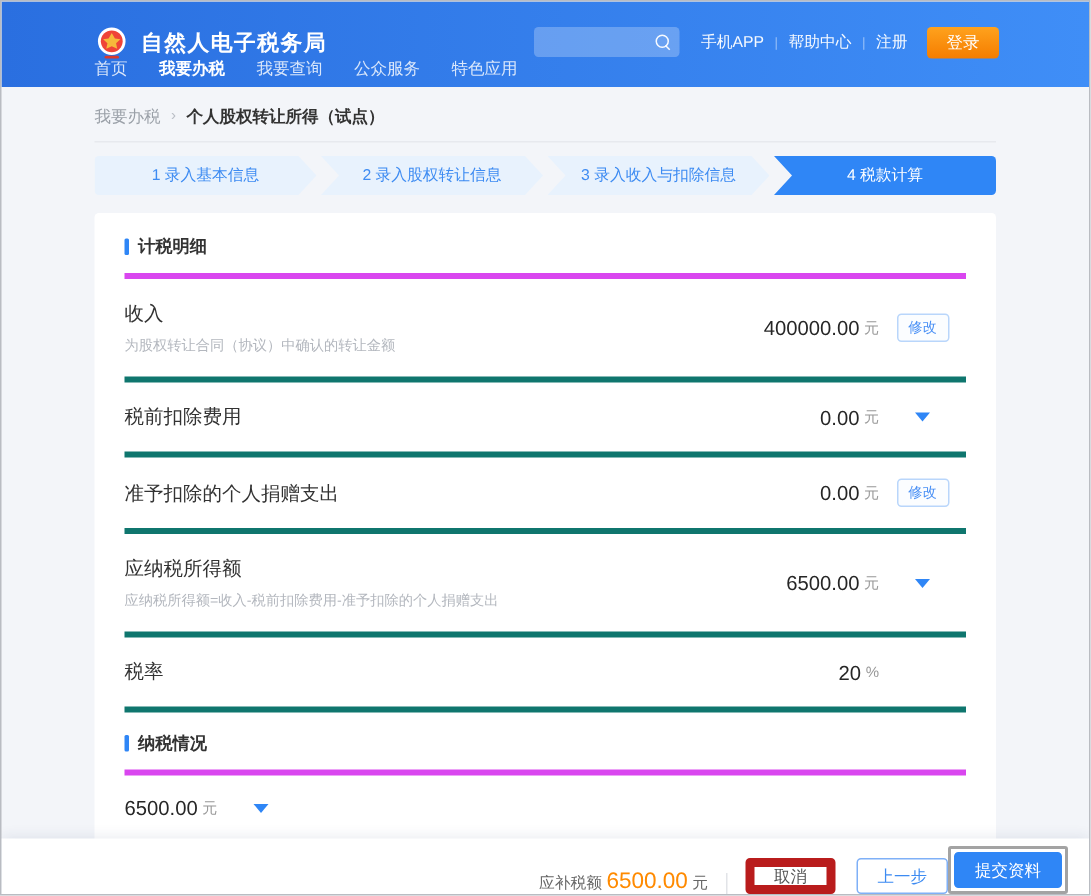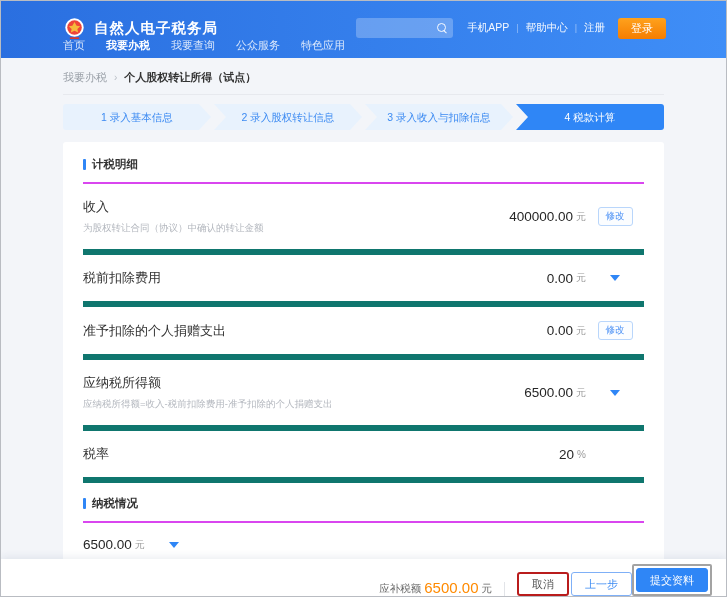--- a/index.html
+++ b/index.html
@@ -70,24 +70,24 @@
   }
   .step.first { clip-path: polygon(0 0, calc(100% - 12px) 0, 100% 50%, calc(100% - 12px) 100%, 0 100%); border-radius: 3px 0 0 3px; }
   .step.last  { clip-path: polygon(12px 50%, 0 0, 100% 0, 100% 100%, 0 100%); border-radius: 0 3px 3px 0; }
   .step.active { background: #2f86f6; color: #fff; }
 
   
   .card {
     margin: 0 62px; background: #fff; border-radius: 3px;
     padding: 2px 20px 8px; min-height: 392px;
   }
-  .section-title { display: flex; align-items: center; padding: 13px 0 10px; border-bottom: 2px solid #d946ef; }
+  .section-title { display: flex; align-items: center; padding: 13px 0 10px; border-bottom: 4px solid #d946ef; }
   .section-bar { width: 3px; height: 11px; background: #2f86f6; border-radius: 1px; margin-right: 6px; }
   .section-label { font-size: 11.5px; font-weight: bold; color: #333; }
-  .row { display: flex; align-items: center; padding: 14px 0; border-bottom: 6px solid #0f766e; }
+  .row { display: flex; align-items: center; padding: 14px 0; border-bottom: 4px solid #0f766e; }
   .row-left { flex: 1; min-width: 0; }
   .row-label { font-size: 13px; color: #333; }
   .row-sub { font-size: 9.5px; color: #b3b7be; margin-top: 6px; }
   .row-right { display: flex; align-items: center; flex: none; }
   .row-value { font-size: 13.5px; color: #262626; font-weight: 500; }
   .row-unit { font-size: 10px; color: #999; margin-left: 3px; }
   .control-slot { width: 58px; display: flex; justify-content: center; align-items: center; }
   .modify-badge {
     font-size: 9.5px; color: #4a90f5; border: 1px solid #b9d6fb; background: #fbfdff;
     padding: 2px 7px; border-radius: 3px; cursor: pointer; white-space: nowrap;
@@ -107,21 +107,21 @@
   }
   .due-label { font-size: 10.5px; color: #666; }
   .due-value { font-size: 15px; color: #ff8a00; margin: 0 3px; }
   .due-unit { font-size: 10.5px; color: #666; }
   .v-div { width: 1px; height: 14px; background: #e2e4e8; margin: 0 12px; }
   .btn {
     height: 24px; padding: 0 13px; border-radius: 3px; font-size: 11px;
     display: inline-flex; align-items: center; cursor: pointer; background: #fff;
     font-family: "Liberation Sans", sans-serif;
   }
-  .btn-cancel { border: 2px solid #b91c1c; color: #555; margin-right: 2px; }
+  .btn-cancel { border: 6px solid #b91c1c; color: #555; margin-right: 14px; }
   .btn-prev { border: 1px solid #7fb0f7; color: #3d8bf2; margin-right: 0; }
   .btn-submit { background: #2f86f6; border: 1px solid #2f86f6; color: #fff; }
   .red-annotation { border: 2px solid #a3a3a3; padding: 2px; border-radius: 2px; display: inline-flex; }
 </style>
 </head>
 <body>
 
 <div class="header">
   <div class="header-row1">
     <svg class="logo" viewBox="0 0 24 24">

